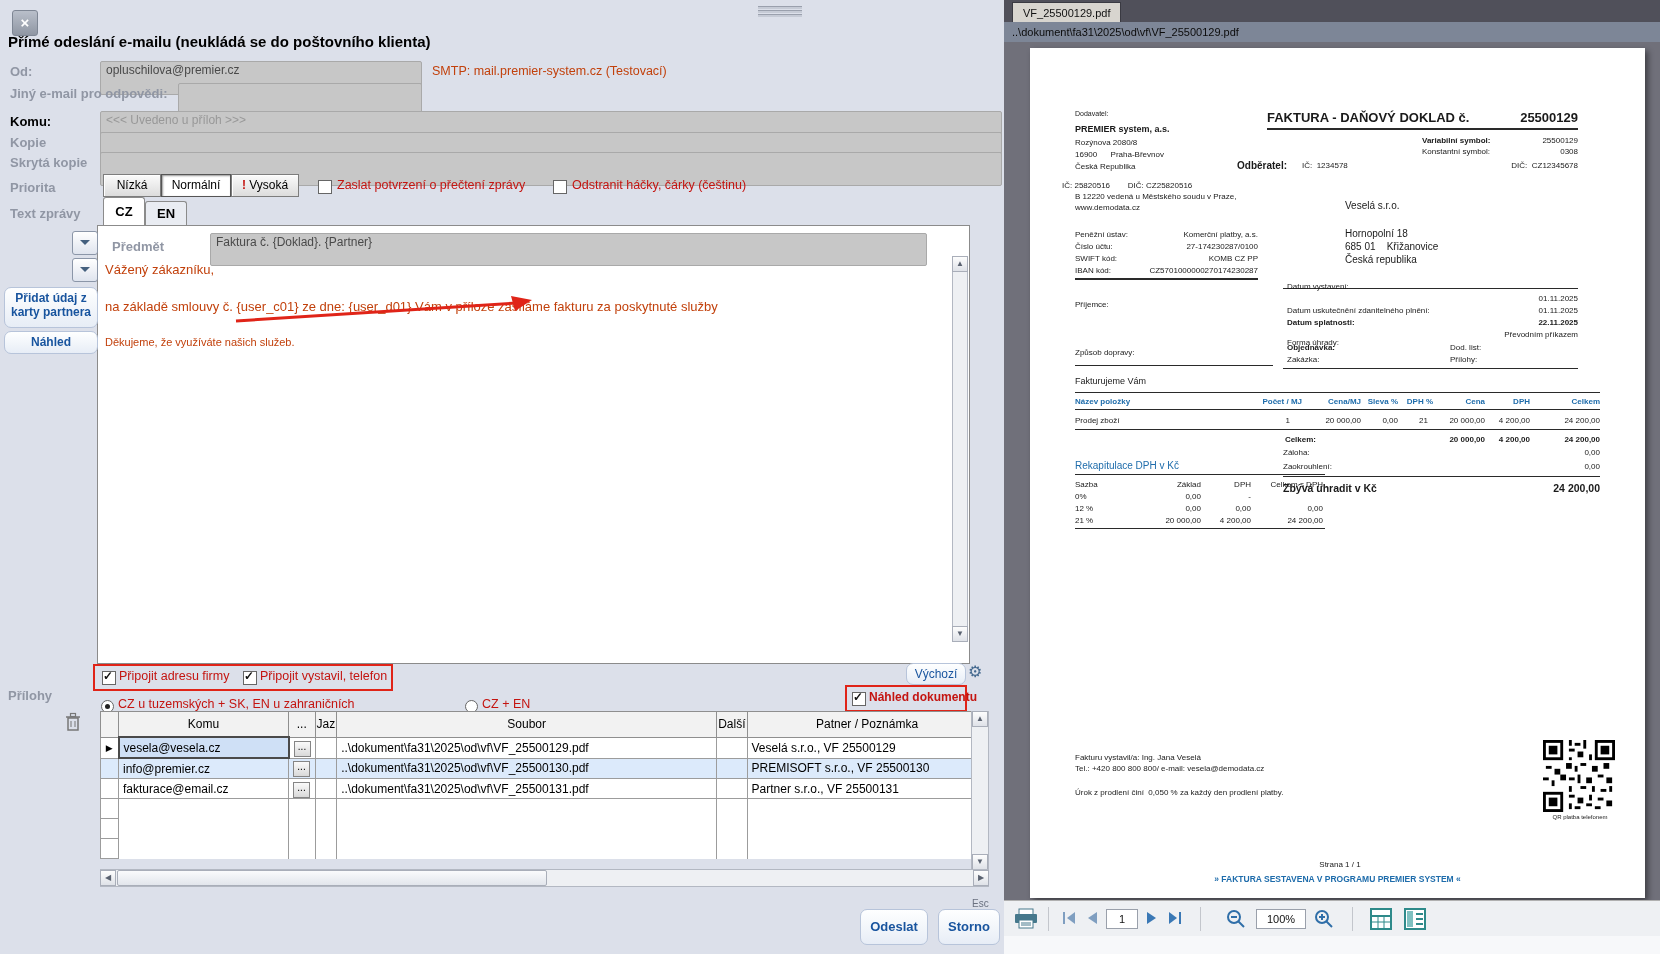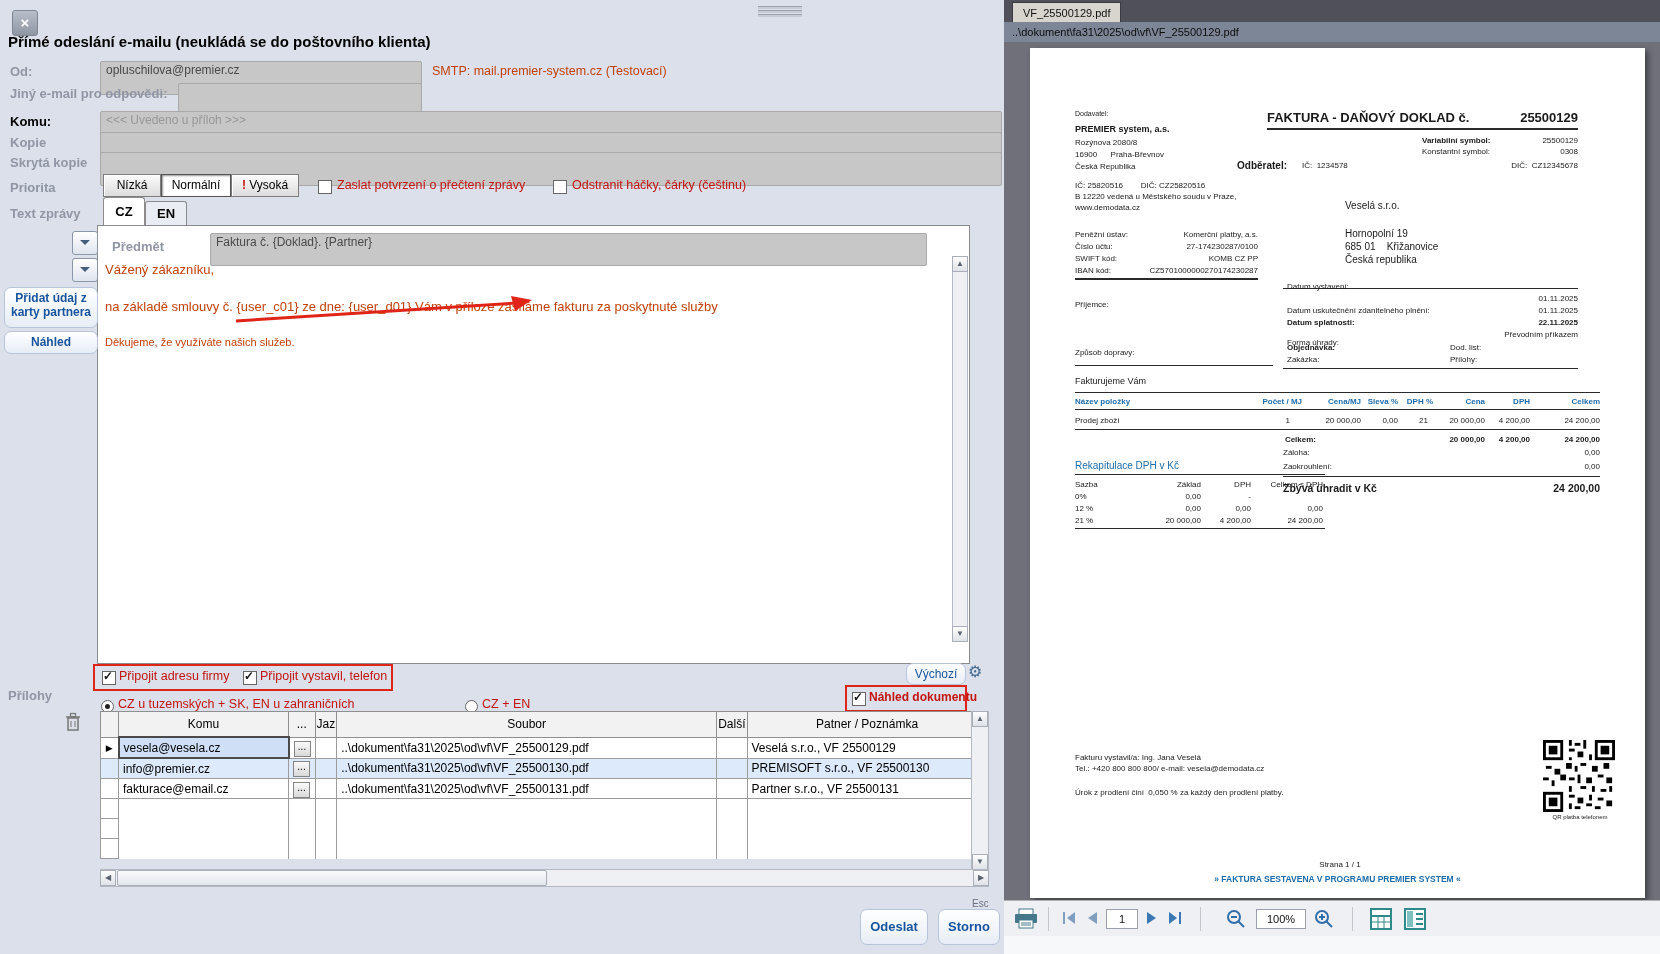--- a/index.html
+++ b/index.html
@@ -272,21 +272,21 @@
     </div>
     <div class="pathbar">..\dokument\fa31\2025\od\vf\VF_25500129.pdf</div>
 
     <div class="page">
 
       <div class="pg" style="left:45px;top:62px;font-size:7px;">Dodavatel:</div>
       <div class="pg b" style="left:45px;top:76px;font-size:9px;">PREMIER system, a.s.</div>
       <div class="pg" style="left:45px;top:90px;">Rozýnova 2080/8</div>
       <div class="pg" style="left:45px;top:102px;">16900      Praha-Břevnov</div>
       <div class="pg" style="left:45px;top:114px;">Česká Republika</div>
-      <div class="pg" style="left:45px;top:133px;">IČ: 25820516        DIČ: CZ25820516</div>
+      <div class="pg" style="left:32px;top:133px;">IČ: 25820516        DIČ: CZ25820516</div>
       <div class="pg" style="left:45px;top:144px;">B 12220 vedená u Městského soudu v Praze,</div>
       <div class="pg" style="left:45px;top:155px;">www.demodata.cz</div>
 
       <div class="pg" style="left:45px;top:182px;">Peněžní ústav:</div>
       <div class="pg r" style="left:98px;top:182px;width:130px;">Komerční platby, a.s.</div>
       <div class="pg" style="left:45px;top:194px;">Číslo účtu:</div>
       <div class="pg r" style="left:98px;top:194px;width:130px;">27-174230287/0100</div>
       <div class="pg" style="left:45px;top:206px;">SWIFT kód:</div>
       <div class="pg r" style="left:98px;top:206px;width:130px;">KOMB CZ PP</div>
       <div class="pg" style="left:45px;top:218px;">IBAN kód:</div>
@@ -301,21 +301,21 @@
       <div class="line" style="left:237px;top:80px;width:311px;height:2px;"></div>
       <div class="pg b" style="left:392px;top:88px;">Variabilní symbol:</div>
       <div class="pg r" style="left:448px;top:88px;width:100px;">25500129</div>
       <div class="pg" style="left:392px;top:99px;">Konstantní symbol:</div>
       <div class="pg r" style="left:448px;top:99px;width:100px;">0308</div>
       <div class="pg b" style="left:207px;top:112px;font-size:10px;">Odběratel:</div>
       <div class="pg" style="left:272px;top:113px;">IČ:  1234578</div>
       <div class="pg r" style="left:448px;top:113px;width:100px;">DIČ:  CZ12345678</div>
 
       <div class="pg" style="left:315px;top:152px;font-size:10px;">Veselá s.r.o.</div>
-      <div class="pg" style="left:315px;top:180px;font-size:10px;">Hornopolní 19</div>
+      <div class="pg" style="left:315px;top:180px;font-size:10px;">Hornopolní 18</div>
       <div class="pg" style="left:315px;top:193px;font-size:10px;">685 01    Křižanovice</div>
       <div class="pg" style="left:315px;top:206px;font-size:10px;">Česká republika</div>
 
       <div class="line" style="left:253px;top:240px;width:295px;"></div>
       <div class="pg" style="left:257px;top:234px;">Datum vystavení:</div>
       <div class="pg r" style="left:398px;top:246px;width:150px;">01.11.2025</div>
       <div class="pg" style="left:257px;top:258px;">Datum uskutečnění zdanitelného plnění:</div>
       <div class="pg r" style="left:398px;top:258px;width:150px;">01.11.2025</div>
       <div class="pg b" style="left:257px;top:270px;">Datum splatnosti:</div>
       <div class="pg b r" style="left:398px;top:270px;width:150px;">22.11.2025</div>

